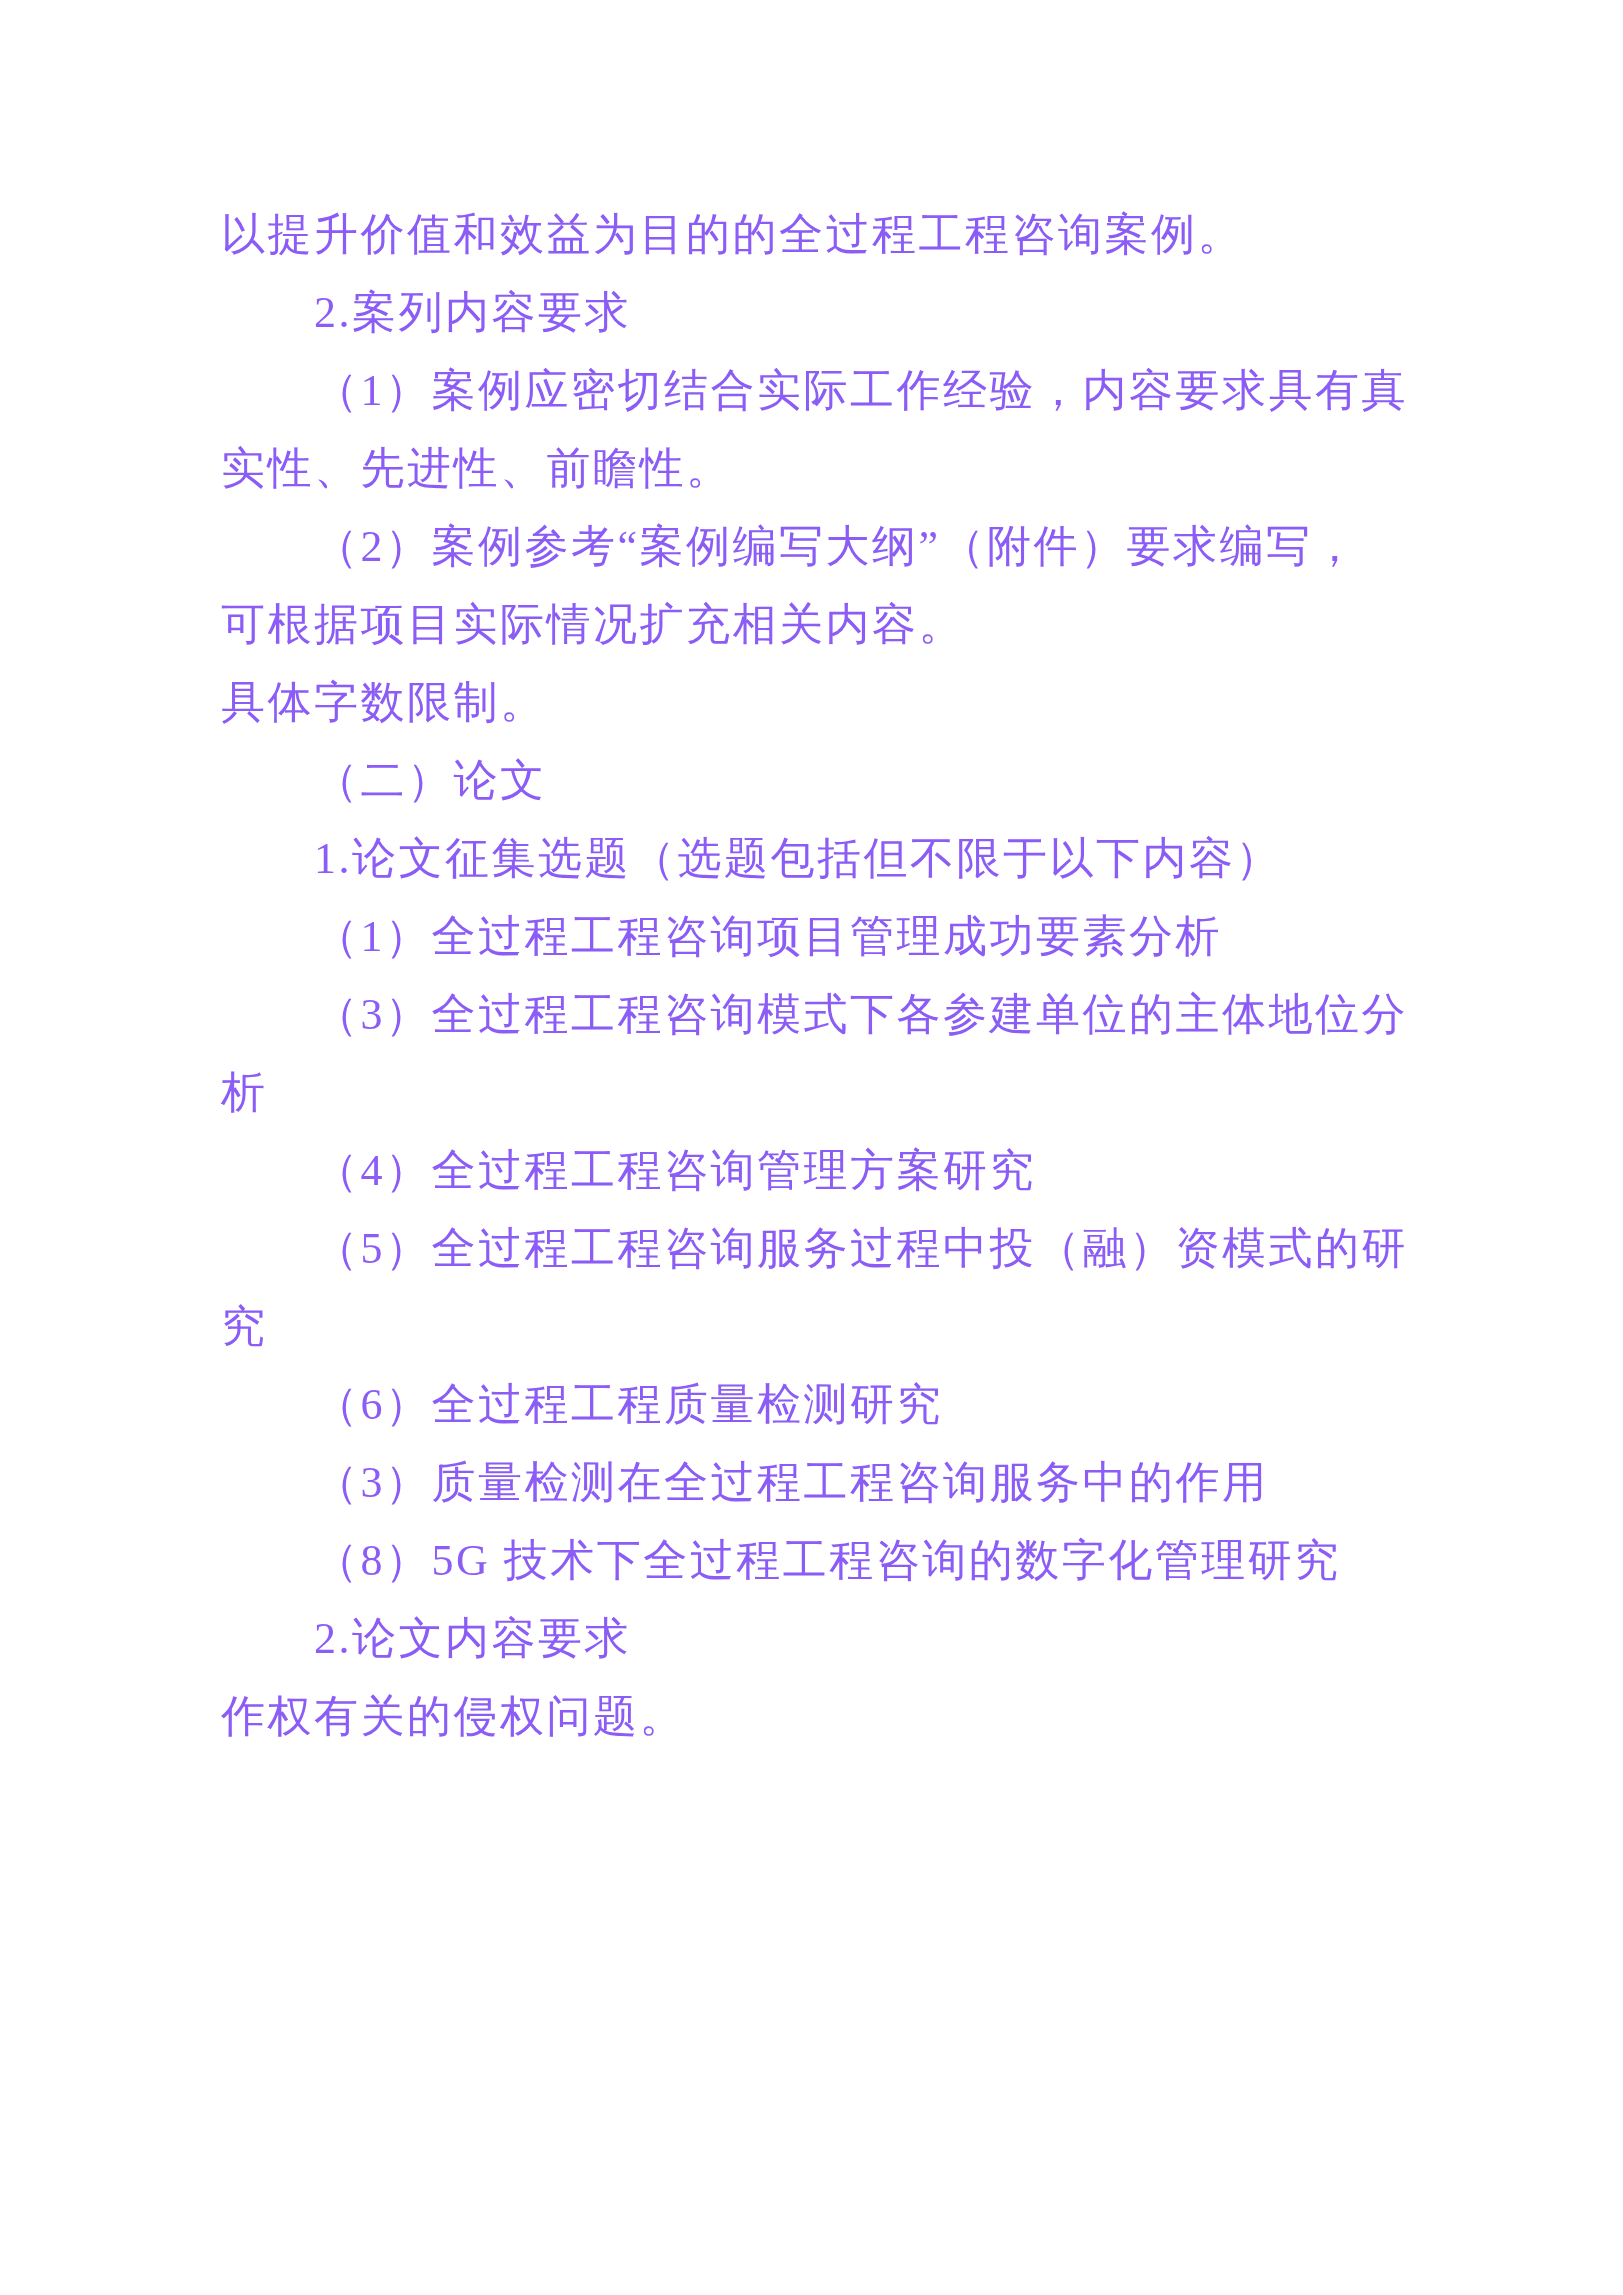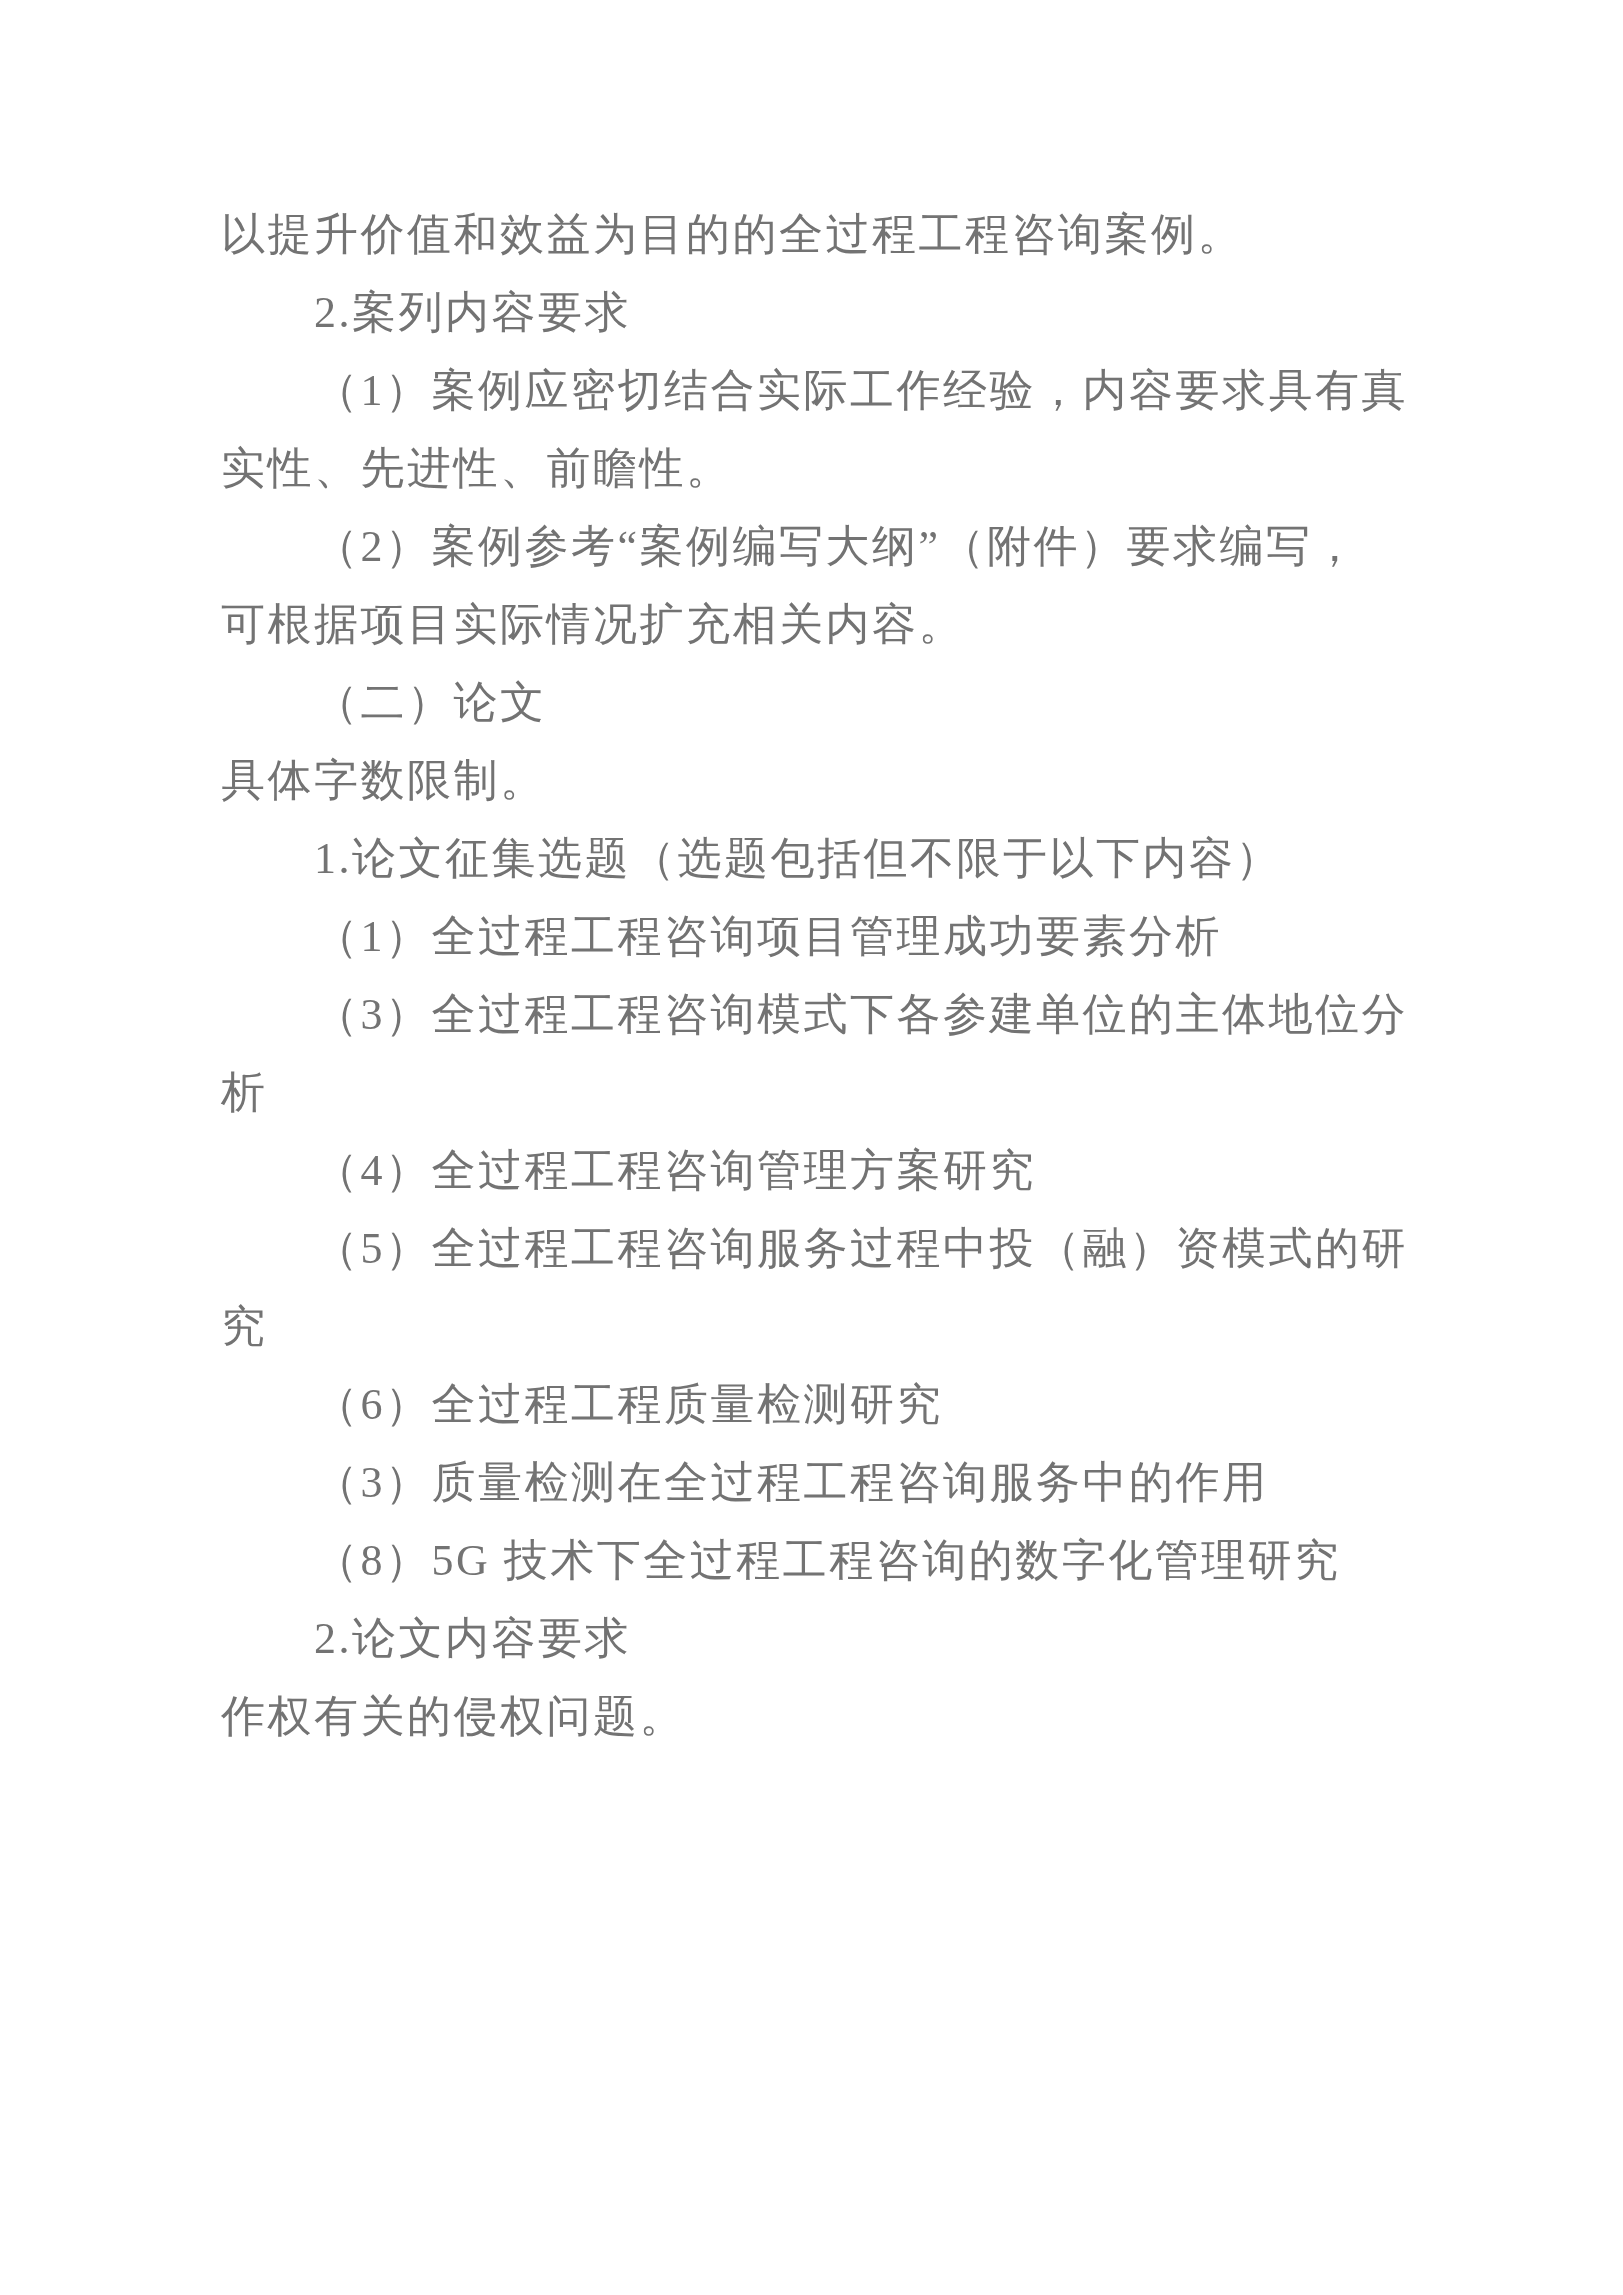--- a/index.html
+++ b/index.html
@@ -16,21 +16,21 @@
     font-family: "Liberation Serif", "DejaVu Serif", serif;
   }
   .text-block {
     position: absolute;
     left: 221px;
     top: 196px;
     width: 1217px;
     font-size: 44px;
     line-height: 78px;
     letter-spacing: 2.5px;
-    color: #737373;
+    color: #8b5cf6;
     font-weight: 400;
   }
   .ln {
     height: 78px;
     white-space: nowrap;
   }
   .ind {
     padding-left: 93px; 
   }
 </style>
@@ -38,22 +38,22 @@
 <body>
 
 <div class="page">
   <div class="text-block">
     <div class="ln">以提升价值和效益为目的的全过程工程咨询案例。</div>
     <div class="ln ind">2.案列内容要求</div>
     <div class="ln ind">（1）案例应密切结合实际工作经验，内容要求具有真</div>
     <div class="ln">实性、先进性、前瞻性。</div>
     <div class="ln ind">（2）案例参考“案例编写大纲”（附件）要求编写，</div>
     <div class="ln">可根据项目实际情况扩充相关内容。</div>
+    <div class="ln">具体字数限制。</div>
     <div class="ln ind">（二）论文</div>
-    <div class="ln">具体字数限制。</div>
     <div class="ln ind">1.论文征集选题（选题包括但不限于以下内容）</div>
     <div class="ln ind">（1）全过程工程咨询项目管理成功要素分析</div>
     <div class="ln ind">（3）全过程工程咨询模式下各参建单位的主体地位分</div>
     <div class="ln">析</div>
     <div class="ln ind">（4）全过程工程咨询管理方案研究</div>
     <div class="ln ind">（5）全过程工程咨询服务过程中投（融）资模式的研</div>
     <div class="ln">究</div>
     <div class="ln ind">（6）全过程工程质量检测研究</div>
     <div class="ln ind">（3）质量检测在全过程工程咨询服务中的作用</div>
     <div class="ln ind">（8）5G 技术下全过程工程咨询的数字化管理研究</div>

